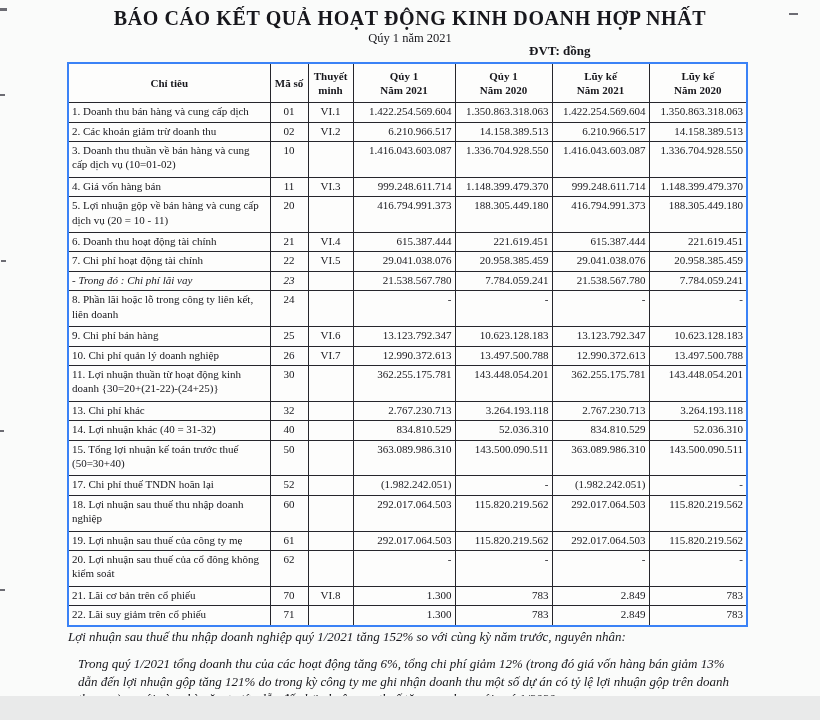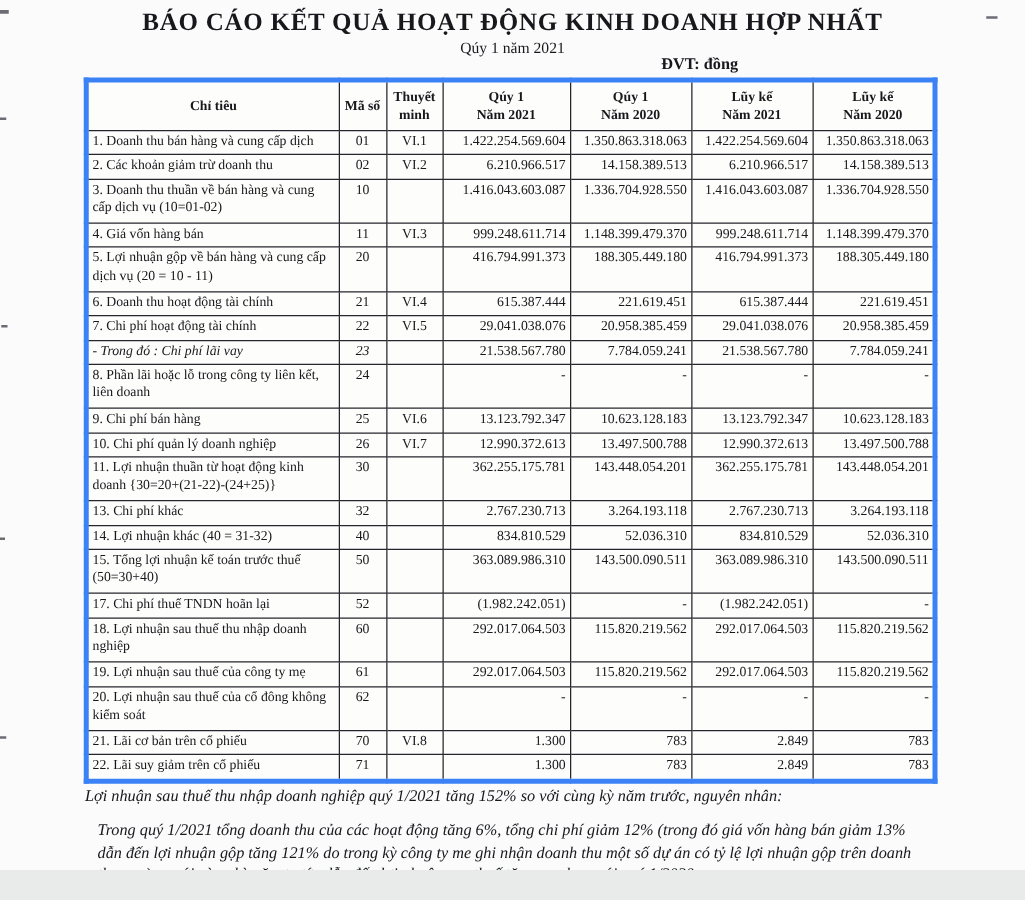--- a/index.html
+++ b/index.html
@@ -29,21 +29,21 @@
     left:529px;top:43px;
     font-weight:bold;
     font-size:13px;
   }
   table.report{
     position:absolute;
     left:67px;top:62px;
     width:679px;height:565px;
     border-collapse:collapse;
     table-layout:fixed;
-    border:4px solid #3b82f6;
+    border:2px solid #3b82f6;
     background:#fdfdfc;
   }
   table.report th, table.report td{
     border:1px solid #26262c;
   }
   table.report th{
     font-size:11px;
     font-weight:bold;
     text-align:center;
     vertical-align:middle;

